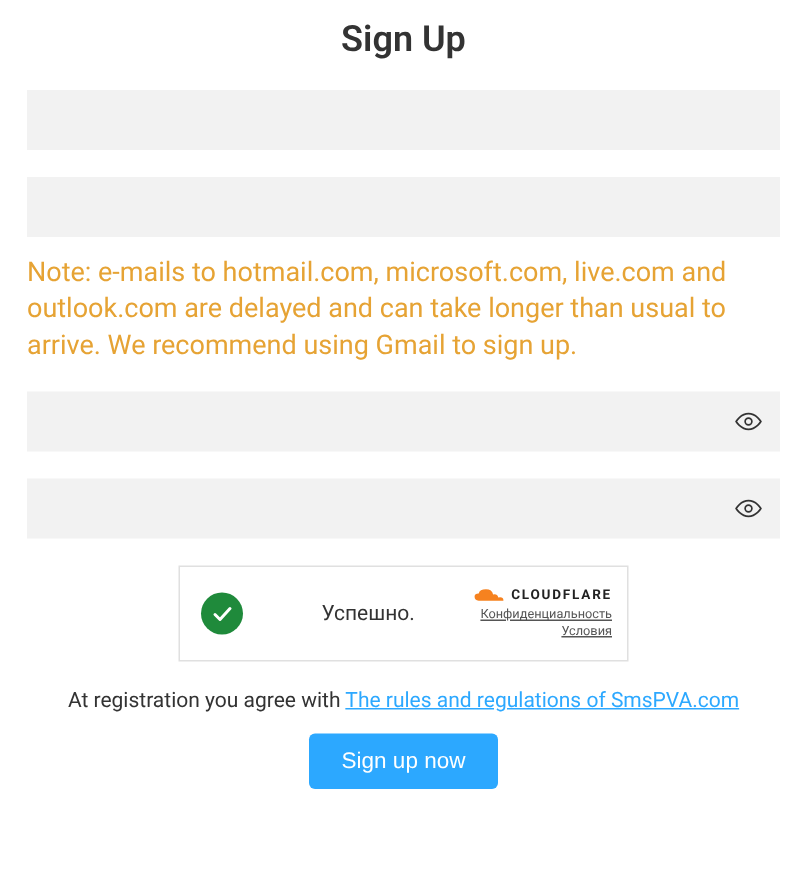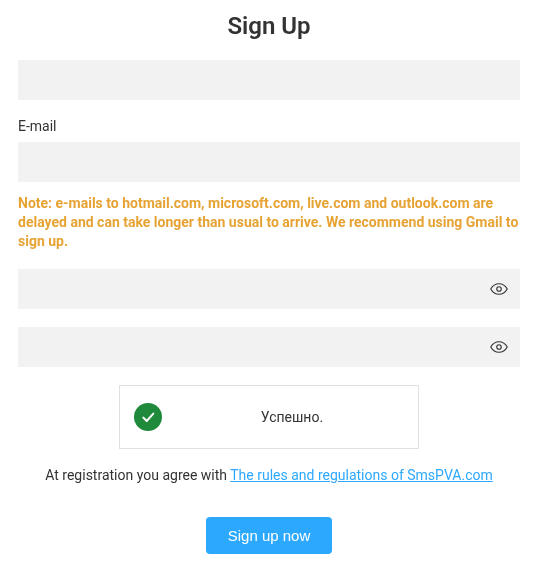--- a/index.html
+++ b/index.html
@@ -43,25 +43,24 @@
   background: none;
   border: none;
   cursor: pointer;
   padding: 0;
   display: flex;
   align-items: center;
   justify-content: center;
 }
 .eye-btn svg { width: 18px; height: 18px; }
 .note {
-  font-size: 14px;
+  font-size: 18px;
   color: #e6a334;
   line-height: 1.35;
   margin: -6px 0 18px;
-  font-weight: bold;
 }
 .captcha-row { display: flex; justify-content: center; margin: 8px 0 18px; }
 .captcha {
   width: 300px;
   height: 64px;
   border: 1px solid #e0e0e0;
   display: flex;
   align-items: center;
   padding: 0 10px 0 14px;
   position: relative;
@@ -75,21 +74,21 @@
 .captcha-check svg { width: 16px; height: 16px; }
 .captcha-status { font-size: 14px; color: #333; flex: 1; text-align: center; }
 .captcha-brand {
   display: flex; flex-direction: column; align-items: flex-end;
   font-size: 9px;
 }
 .captcha-logo { display: flex; align-items: center; gap: 4px; margin-bottom: 2px; }
 .captcha-logo svg { width: 22px; height: 12px; }
 .captcha-logo-text { font-size: 9px; font-weight: 700; letter-spacing: 1.2px; color: #222; }
 .captcha-link { color: #555; text-decoration: underline; font-size: 8.5px; line-height: 1.3; cursor: pointer; }
-.agree-line { text-align: center; font-size: 14px; color: #333; margin-bottom: 34px; }
+.agree-line { text-align: center; font-size: 14px; color: #333; margin-bottom: 14px; }
 .agree-link { color: #2ca8ff; text-decoration: underline; cursor: pointer; }
 .submit-row { display: flex; justify-content: center; }
 .submit-btn {
   background: #2ca8ff;
   color: #fff;
   border: none;
   border-radius: 4px;
   font-size: 15px;
   padding: 10px 22px;
   cursor: pointer;
@@ -98,21 +97,20 @@
 </head>
 <body>
 
 <h1 class="title">Sign Up</h1>
 
 <div class="field-group">
   <input type="text" class="text-input" value="" style="">
 </div>
 
 <div class="field-group">
-  <label class="field-label">E-mail</label>
   <input type="text" class="text-input" value="" style="">
 </div>
 
 <p class="note">Note: e-mails to hotmail.com, microsoft.com, live.com and outlook.com are delayed and can take longer than usual to arrive. We recommend using Gmail to sign up.</p>
 
 <div class="field-group">
   <div class="input-wrap">
     <input type="password" class="text-input" value="" style="">
     <button class="eye-btn">
       <svg viewBox="0 0 24 24" fill="none" stroke="#333" stroke-width="1.5">
@@ -136,20 +134,30 @@
 </div>
 
 <div class="captcha-row">
   <div class="captcha">
     <div class="captcha-check">
       <svg viewBox="0 0 24 24" fill="none" stroke="#fff" stroke-width="3" stroke-linecap="round" stroke-linejoin="round">
           <polyline points="5 13 10 18 20 7"></polyline>
         </svg>
     </div>
     <span class="captcha-status">Успешно.</span>
+    <div class="captcha-brand">
+      <div class="captcha-logo">
+        <svg viewBox="0 0 32 16">
+            <path d="M6 13 Q2 13 2 9 Q2 6 6 6 Q7 2 13 2 Q19 2 20 7 Q24 6 25 10 Q30 9 30 13 Z" fill="#f6821f"></path>
+          </svg>
+        <span class="captcha-logo-text">CLOUDFLARE</span>
+      </div>
+      <a class="captcha-link">Конфиденциальность</a>
+      <a class="captcha-link">Условия</a>
+    </div>
   </div>
 </div>
 
 <p class="agree-line">
   <span>At registration you agree with </span><a class="agree-link">The rules and regulations of SmsPVA.com</a>
 </p>
 
 <div class="submit-row">
   <button class="submit-btn">Sign up now</button>
 </div>

